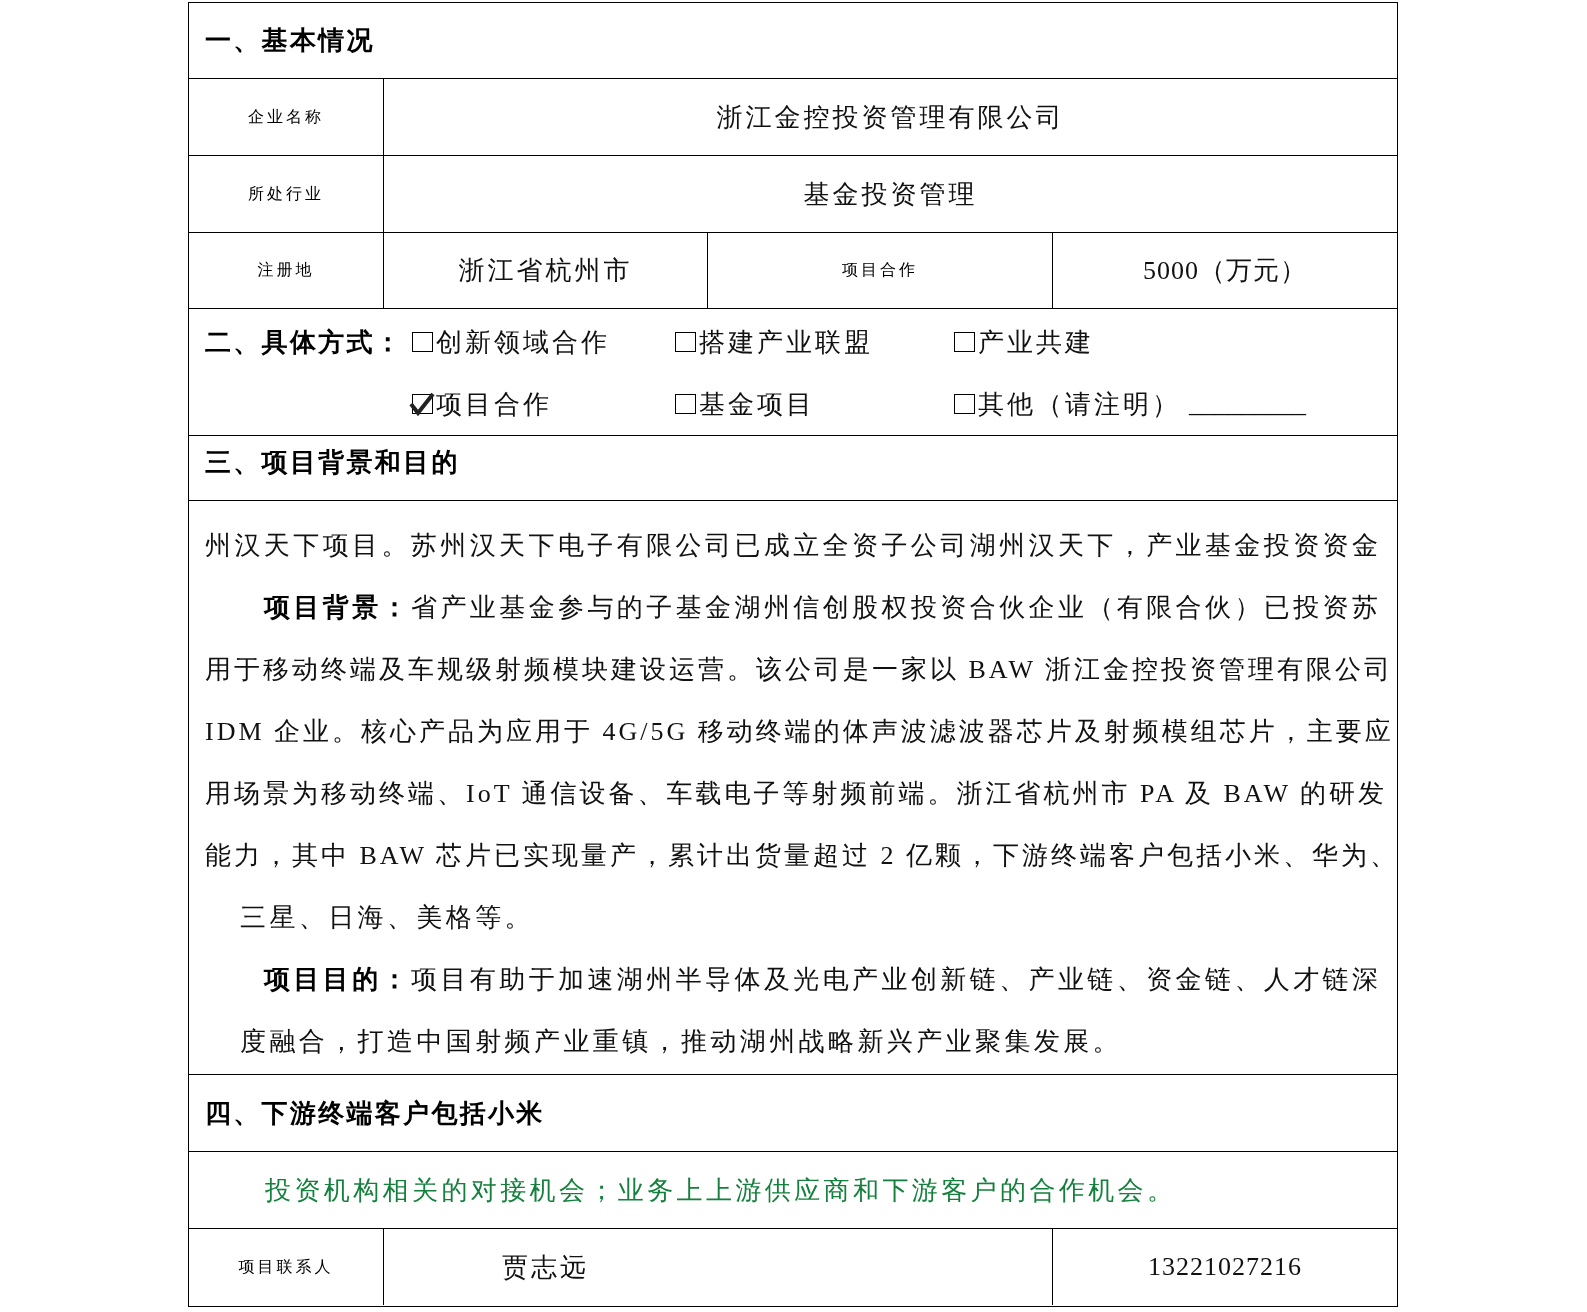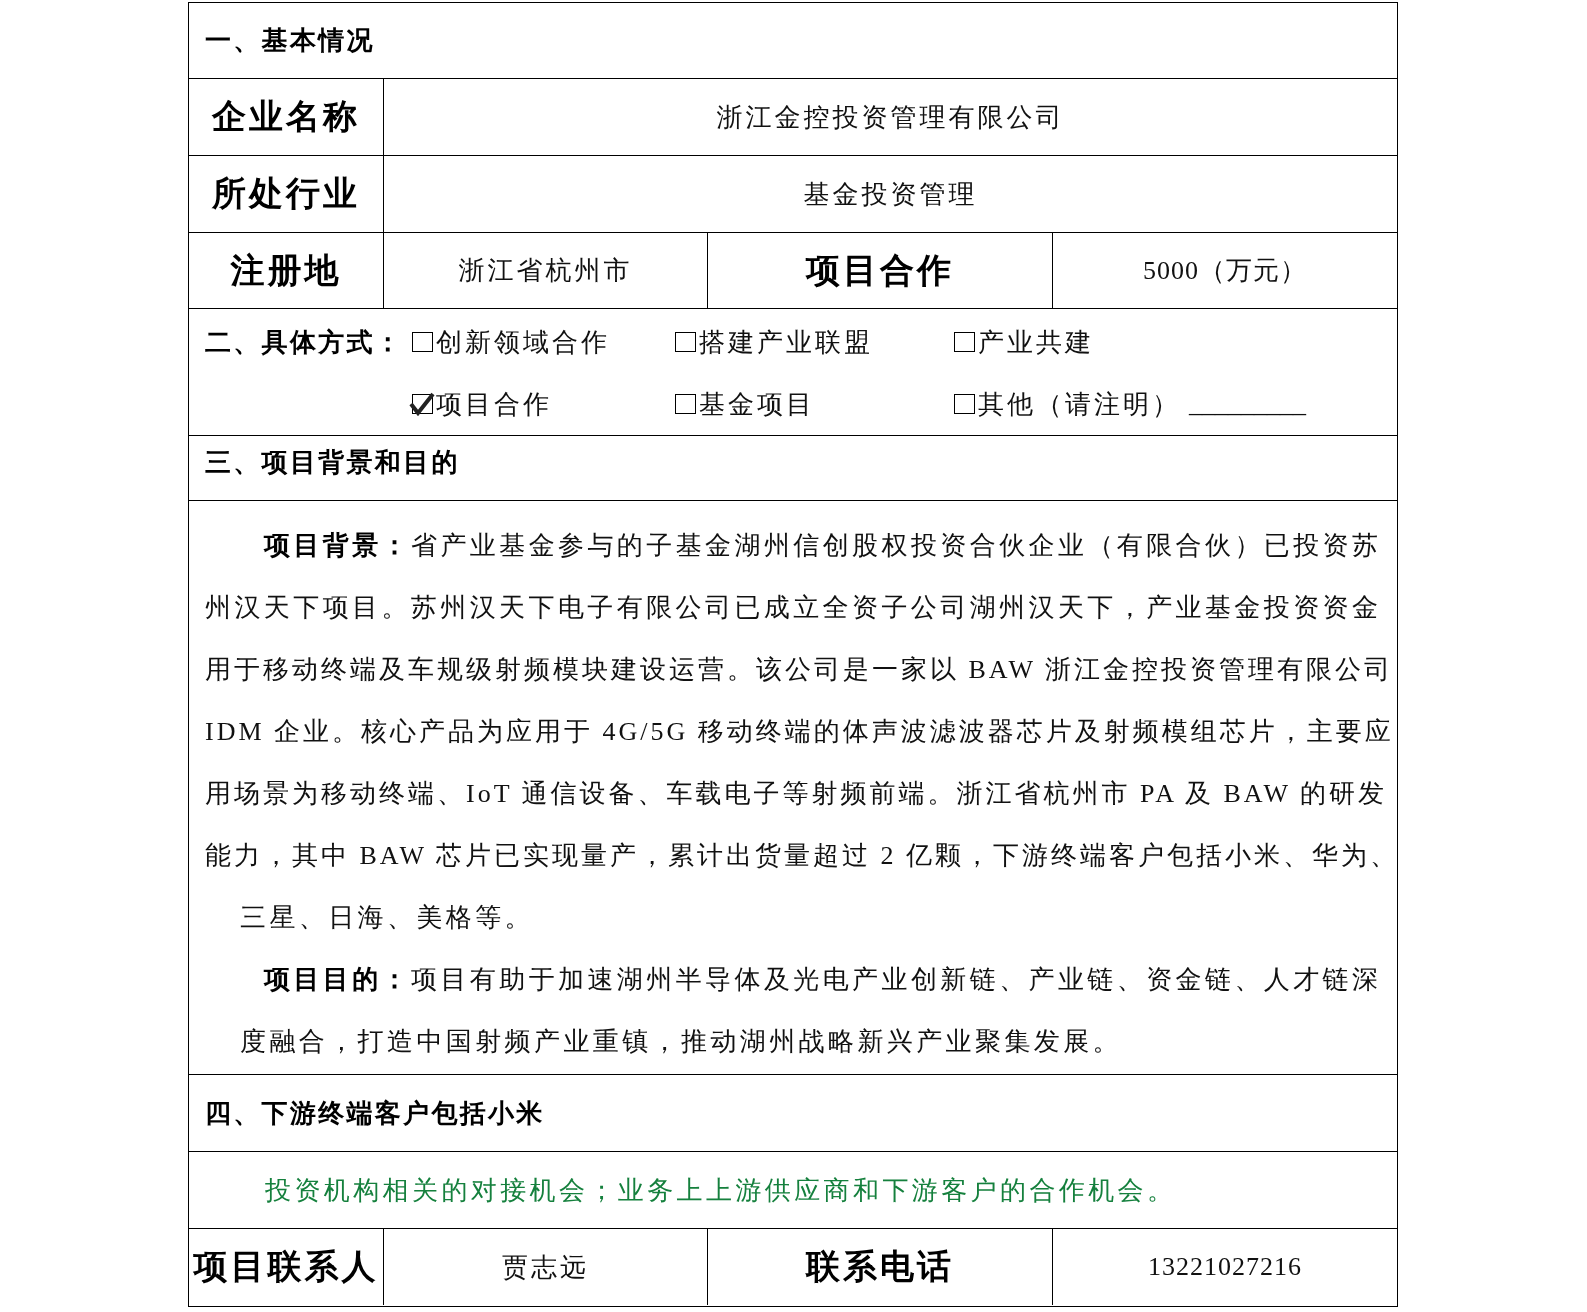--- a/index.html
+++ b/index.html
@@ -12,21 +12,21 @@
   .cell { position: absolute; top: 0; height: 100%; box-sizing: border-box;
           display: flex; align-items: center; justify-content: center; }
   .cell.div { border-left: 1.5px solid #000; }
   .c1 { left: 0; width: 194px; }
   .c2 { left: 194px; width: 324px; }
   .c3 { left: 518px; width: 345px; }
   .c4 { left: 863px; width: 345px; }
   .c2wide { left: 194px; width: 1014px; }
   .sec-title { position: absolute; left: 16px; top: 0; height: 100%; display: flex; align-items: center;
                font-size: 26px; font-weight: bold; letter-spacing: 2.3px; color: #000; }
-  .label { font-size: 34px; font-weight: bold; letter-spacing: 3px; color: #000; }
+  .label { font-size: 16px; font-weight: normal; letter-spacing: 3px; color: #000; }
   .value { font-size: 26px; letter-spacing: 3px; color: #111; }
   .value.num { letter-spacing: 1px; }
   .r1 { top: 0; height: 76px; }
   .r2 { top: 76px; height: 77px; }
   .r3 { top: 153px; height: 77px; }
   .r4 { top: 230px; height: 76px; }
   .r5 { top: 306px; height: 127px; }
   .r6 { top: 421px; height: 77px; text-align: right; }
   .r7 { top: 510px; height: 562px; }
   .r8 { top: 1072px; height: 77px; }
@@ -136,22 +136,22 @@
       <span class="blank">_________</span>
     </div>
   </div>
 
   <div class="row r6">
     <div class="sec-title">三、项目背景和目的</div>
   </div>
 
   <div class="row r7">
     <div class="body">
+      <div class="line">州汉天下项目。苏州汉天下电子有限公司已成立全资子公司湖州汉天下，产业基金投资资金</div>
       <div class="line indent"><b>项目背景：</b><span>省产业基金参与的子基金湖州信创股权投资合伙企业（有限合伙）已投资苏</span></div>
-      <div class="line">州汉天下项目。苏州汉天下电子有限公司已成立全资子公司湖州汉天下，产业基金投资资金</div>
       <div class="line">用于移动终端及车规级射频模块建设运营。该公司是一家以 BAW 浙江金控投资管理有限公司</div>
       <div class="line">IDM 企业。核心产品为应用于 4G/5G 移动终端的体声波滤波器芯片及射频模组芯片，主要应</div>
       <div class="line">用场景为移动终端、IoT 通信设备、车载电子等射频前端。浙江省杭州市 PA 及 BAW 的研发</div>
       <div class="line">能力，其中 BAW 芯片已实现量产，累计出货量超过 2 亿颗，下游终端客户包括小米、华为、</div>
       <div class="line end">三星、日海、美格等。</div>
       <div class="line indent"><b>项目目的：</b><span>项目有助于加速湖州半导体及光电产业创新链、产业链、资金链、人才链深</span></div>
       <div class="line end">度融合，打造中国射频产业重镇，推动湖州战略新兴产业聚集发展。</div>
     </div>
   </div>
 
@@ -163,21 +163,18 @@
     <div class="req">投资机构相关的对接机会；业务上上游供应商和下游客户的合作机会。</div>
   </div>
 
   <div class="row r10 last">
     <div class="cell c1">
       <span class="label">项目联系人</span>
     </div>
     <div class="cell div c2">
       <span class="value">贾志远</span>
     </div>
-    <div class="cell div c3">
-      <span class="label">联系电话</span>
-    </div>
     <div class="cell div c4">
       <span class="value num">13221027216</span>
     </div>
   </div>
 
 </div>
 
 </body></html>

